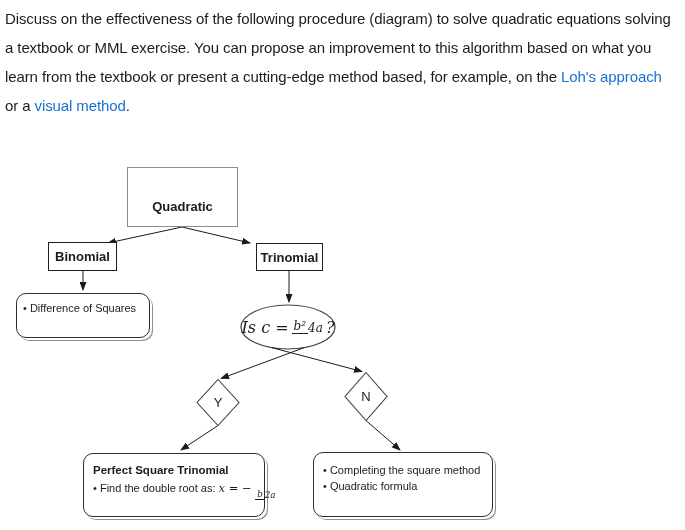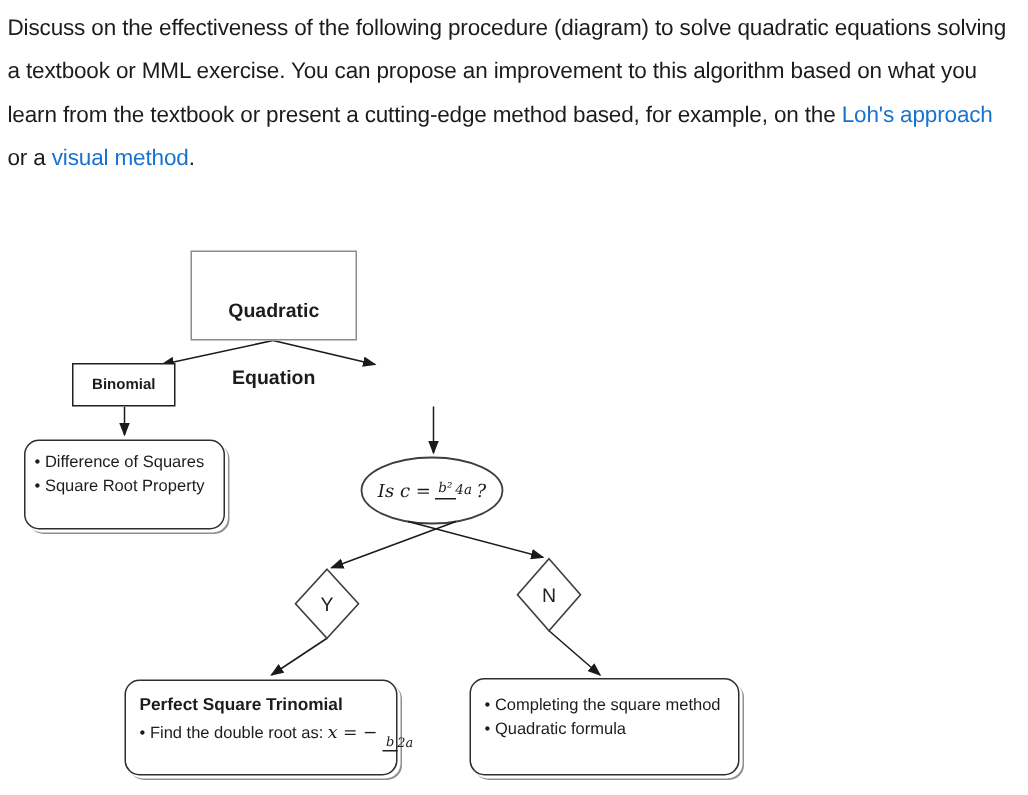--- a/index.html
+++ b/index.html
@@ -25,51 +25,51 @@
   .link { color: var(--link); cursor: pointer; }
 
   
   .diagram { position: absolute; left: 0; top: 150px; width: 685px; height: 380px; }
   .diagram svg.wires { position: absolute; left: 0; top: 0; }
 
   .node { position: absolute; background: #fff; }
   .rect-node {
     border: 1.5px solid #1f1f1f;
     display: flex; align-items: center; justify-content: center;
-    font-weight: bold; font-size: 10px;
+    font-weight: bold; font-size: 13px;
   }
 
   .quad {
     left: 127px; top: 17px; width: 111px; height: 60px;
     border: 1.5px solid #8c8c8c;
     text-align: center; padding-top: 3px;
   }
   .quad .t { font-weight: bold; font-size: 13px; line-height: 18px; margin-top: 27px; }
   .quad .eq { font-style: italic; font-size: 13.5px; line-height: 19px; }
 
   .binomial  { left: 48px;  top: 92px; width: 69px; height: 29px; }
   .trinomial { left: 256px; top: 93px; width: 67px; height: 28px; }
 
   .round-box {
     border: 1.2px solid #2e2e2e;
     border-radius: 10px;
     box-shadow: 2px 2px 0 0 #ffffff, 3px 3px 0 0 #8f8f8f;
     font-size: 11px;
   }
-  .methods { left: 16px; top: 143px; width: 134px; height: 60px; padding: 6px 6px 0 6px; }
+  .methods { left: 16px; top: 143px; width: 134px; height: 45px; padding: 6px 6px 0 6px; }
 
   ul.bullets { list-style: none; }
   ul.bullets li { line-height: 16px; white-space: nowrap; }
   ul.bullets li::before { content: "• "; }
 
   .ellipse-label {
     left: 241px; top: 155px; width: 94px; height: 44px;
     background: transparent;
     display: flex; align-items: center; justify-content: center; gap: 3px;
-    font-family: "DejaVu Serif", serif; font-style: italic; font-size: 12px;
+    font-family: "DejaVu Serif", serif; font-style: italic; font-size: 16px;
   }
   .diamond-label {
     background: transparent;
     display: flex; align-items: center; justify-content: center;
     font-size: 13px; color: #222;
   }
   .ylab { left: 197px; top: 230px; width: 42px; height: 45px; }
   .nlab { left: 345px; top: 223px; width: 42px; height: 47px; }
 
   .perfect   { left: 83px;  top: 303px; width: 182px; height: 64px; padding: 10px 8px 0 9px; }
@@ -112,31 +112,32 @@
       <line x1="218" y1="275.5" x2="181" y2="300" marker-end="url(#arr)"></line>
       <line x1="366" y1="270.5" x2="400" y2="300" marker-end="url(#arr)"></line>
     </g>
 
     <polygon points="218,229.5 239,252.5 218,275.5 197,252.5" fill="#ffffff" stroke="#3f3f3f" stroke-width="1.1"></polygon>
     <polygon points="366,222.5 387,246.5 366,270.5 345,246.5" fill="#ffffff" stroke="#3f3f3f" stroke-width="1.1"></polygon>
   </svg>
 
   <div class="node quad">
     <div class="t">Quadratic</div>
-    <div class="t">Equation</div>
   </div>
 
   <div class="node rect-node binomial">
     <span>Binomial</span>
   </div>
+  <div class="node rect-node trinomial">
+    <span>Trinomial</span>
+  </div>
 
   <div class="node round-box methods">
     <ul class="bullets">
       <li>Difference of Squares</li>
-      <li>Square Root Property</li>
     </ul>
   </div>
 
   <div class="node ellipse-label">
     <span>Is c =</span>
     <span class="frac">
       <span class="num">b²</span>
       <span class="den">4a</span>
     </span>
     <span>?</span>

